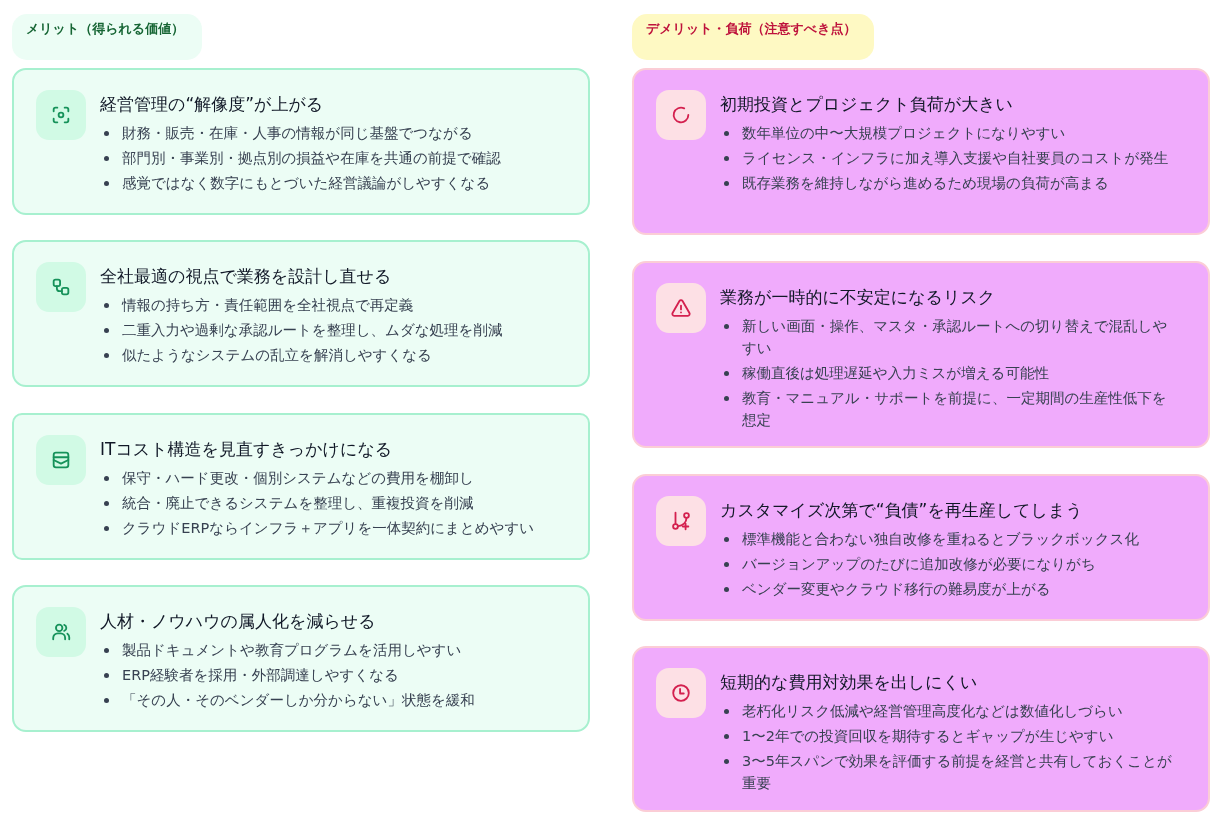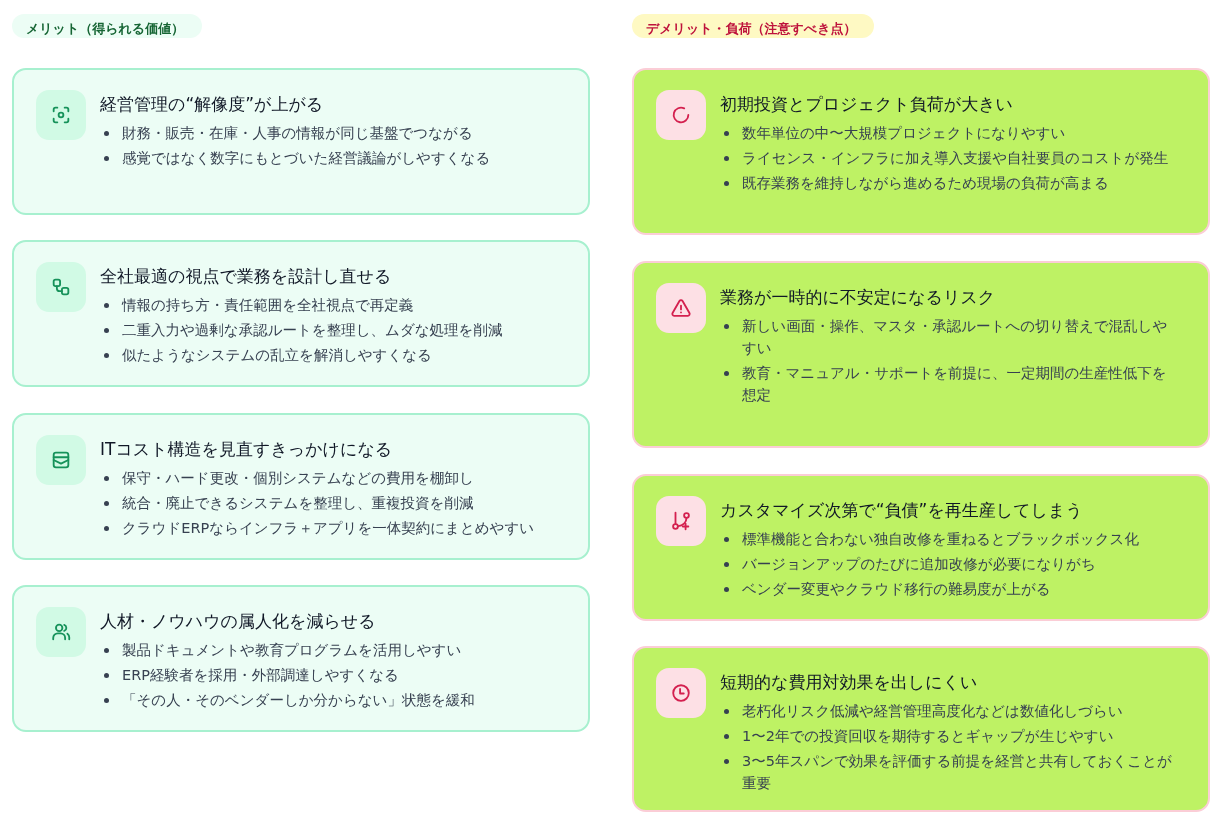--- a/index.html
+++ b/index.html
@@ -5,32 +5,32 @@
   * { box-sizing: border-box; margin: 0; padding: 0; }
   html, body {
     width: 1231px; height: 828px; background: #ffffff;
     font-family: "DejaVu Sans", "Liberation Sans", sans-serif;
     color: #1f2937; overflow: hidden;
   }
   .col { position: absolute; top: 0; width: 578px; }
   .col.left { left: 12px; }
   .col.right { left: 632px; }
   .pill {
-    position: absolute; top: 14px; left: 0; height: 24px;
+    position: absolute; top: 14px; left: 0; height: 46px;
     border-radius: 15px; padding: 0 18px 0 14px;
     font-size: 13px; font-weight: bold; line-height: 30px; white-space: nowrap;
   }
   .pill.green { background: #ecfdf5; color: #166534; }
   .pill.red { background: #fef9c3; color: #be123c; }
   .card {
     position: absolute; left: 0; width: 578px;
     border-radius: 14px; border: 2px solid;
   }
   .card.green { background: #ecfdf5; border-color: #a7f0cf; }
-  .card.red { background: #bef264; border-color: #fbcdd6; }
+  .card.red { background: #f0abfc; border-color: #fbcdd6; }
   .icon-box {
     position: absolute; left: 22px; top: 20px; width: 50px; height: 50px;
     border-radius: 13px; display: flex; align-items: center; justify-content: center;
   }
   .green .icon-box { background: #d1fae5; color: #16925a; }
   .red .icon-box { background: #fde0e5; color: #d4204f; }
   .icon-box svg { width: 22px; height: 22px; fill: none; stroke: currentColor; stroke-width: 2; stroke-linecap: round; stroke-linejoin: round; }
   .card-title {
     position: absolute; left: 86px; top: 22px; right: 12px;
     font-size: 17px; font-weight: normal; color: #111827; line-height: 24px; white-space: nowrap;
@@ -56,41 +56,42 @@
   <div class="card green" style="top:68px;height:147px;">
     <div class="icon-box">
       <svg viewBox="0 0 24 24">
           <path d="M4 8V6a2 2 0 0 1 2-2h2M16 4h2a2 2 0 0 1 2 2v2M20 16v2a2 2 0 0 1-2 2h-2M8 20H6a2 2 0 0 1-2-2v-2"></path>
           <circle cx="12" cy="12" r="2.6"></circle>
         </svg>
     </div>
     <div class="card-title">経営管理の“解像度”が上がる</div>
     <ul class="bullets">
       <li>財務・販売・在庫・人事の情報が同じ基盤でつながる</li>
+      <li>部門別・事業別・拠点別の損益や在庫を共通の前提で確認</li>
       <li>感覚ではなく数字にもとづいた経営議論がしやすくなる</li>
     </ul>
   </div>
 
   <div class="card green" style="top:240px;height:147px;">
     <div class="icon-box">
       <svg viewBox="0 0 24 24">
           <rect x="4" y="4" width="7" height="7" rx="2"></rect>
           <rect x="13" y="13" width="7" height="7" rx="2"></rect>
           <path d="M7.5 11v2.5a3 3 0 0 0 3 3H13"></path>
         </svg>
     </div>
     <div class="card-title">全社最適の視点で業務を設計し直せる</div>
     <ul class="bullets">
       <li>情報の持ち方・責任範囲を全社視点で再定義</li>
       <li>二重入力や過剰な承認ルートを整理し、ムダな処理を削減</li>
       <li>似たようなシステムの乱立を解消しやすくなる</li>
     </ul>
   </div>
 
-  <div class="card green" style="top:413px;height:147px;">
+  <div class="card green" style="top:413px;height:147px;border-radius:10px;">
     <div class="icon-box">
       <svg viewBox="0 0 24 24">
           <rect x="4" y="4" width="16" height="16" rx="2.5"></rect>
           <path d="M4 9h16"></path>
           <path d="M4 12l8 4 8-4"></path>
         </svg>
     </div>
     <div class="card-title">ITコスト構造を見直すきっかけになる</div>
     <ul class="bullets">
       <li>保守・ハード更改・個別システムなどの費用を棚卸し</li>
@@ -138,20 +139,21 @@
     <div class="icon-box">
       <svg viewBox="0 0 24 24">
           <path d="M10.3 4.3L2.8 17.5A2 2 0 0 0 4.5 20.5h15a2 2 0 0 0 1.7-3L13.7 4.3a2 2 0 0 0-3.4 0z"></path>
           <path d="M12 9.5v4"></path>
           <path d="M12 16.8h.01"></path>
         </svg>
     </div>
     <div class="card-title">業務が一時的に不安定になるリスク</div>
     <ul class="bullets">
       <li>新しい画面・操作、マスタ・承認ルートへの切り替えで混乱しやすい</li>
+      <li>稼働直後は処理遅延や入力ミスが増える可能性</li>
       <li>教育・マニュアル・サポートを前提に、一定期間の生産性低下を想定</li>
     </ul>
   </div>
 
   <div class="card red" style="top:474px;height:147px;">
     <div class="icon-box">
       <svg viewBox="0 0 24 24">
           <path d="M6 3v12"></path>
           <circle cx="18" cy="6" r="2.6"></circle>
           <circle cx="6" cy="18" r="2.6"></circle>

